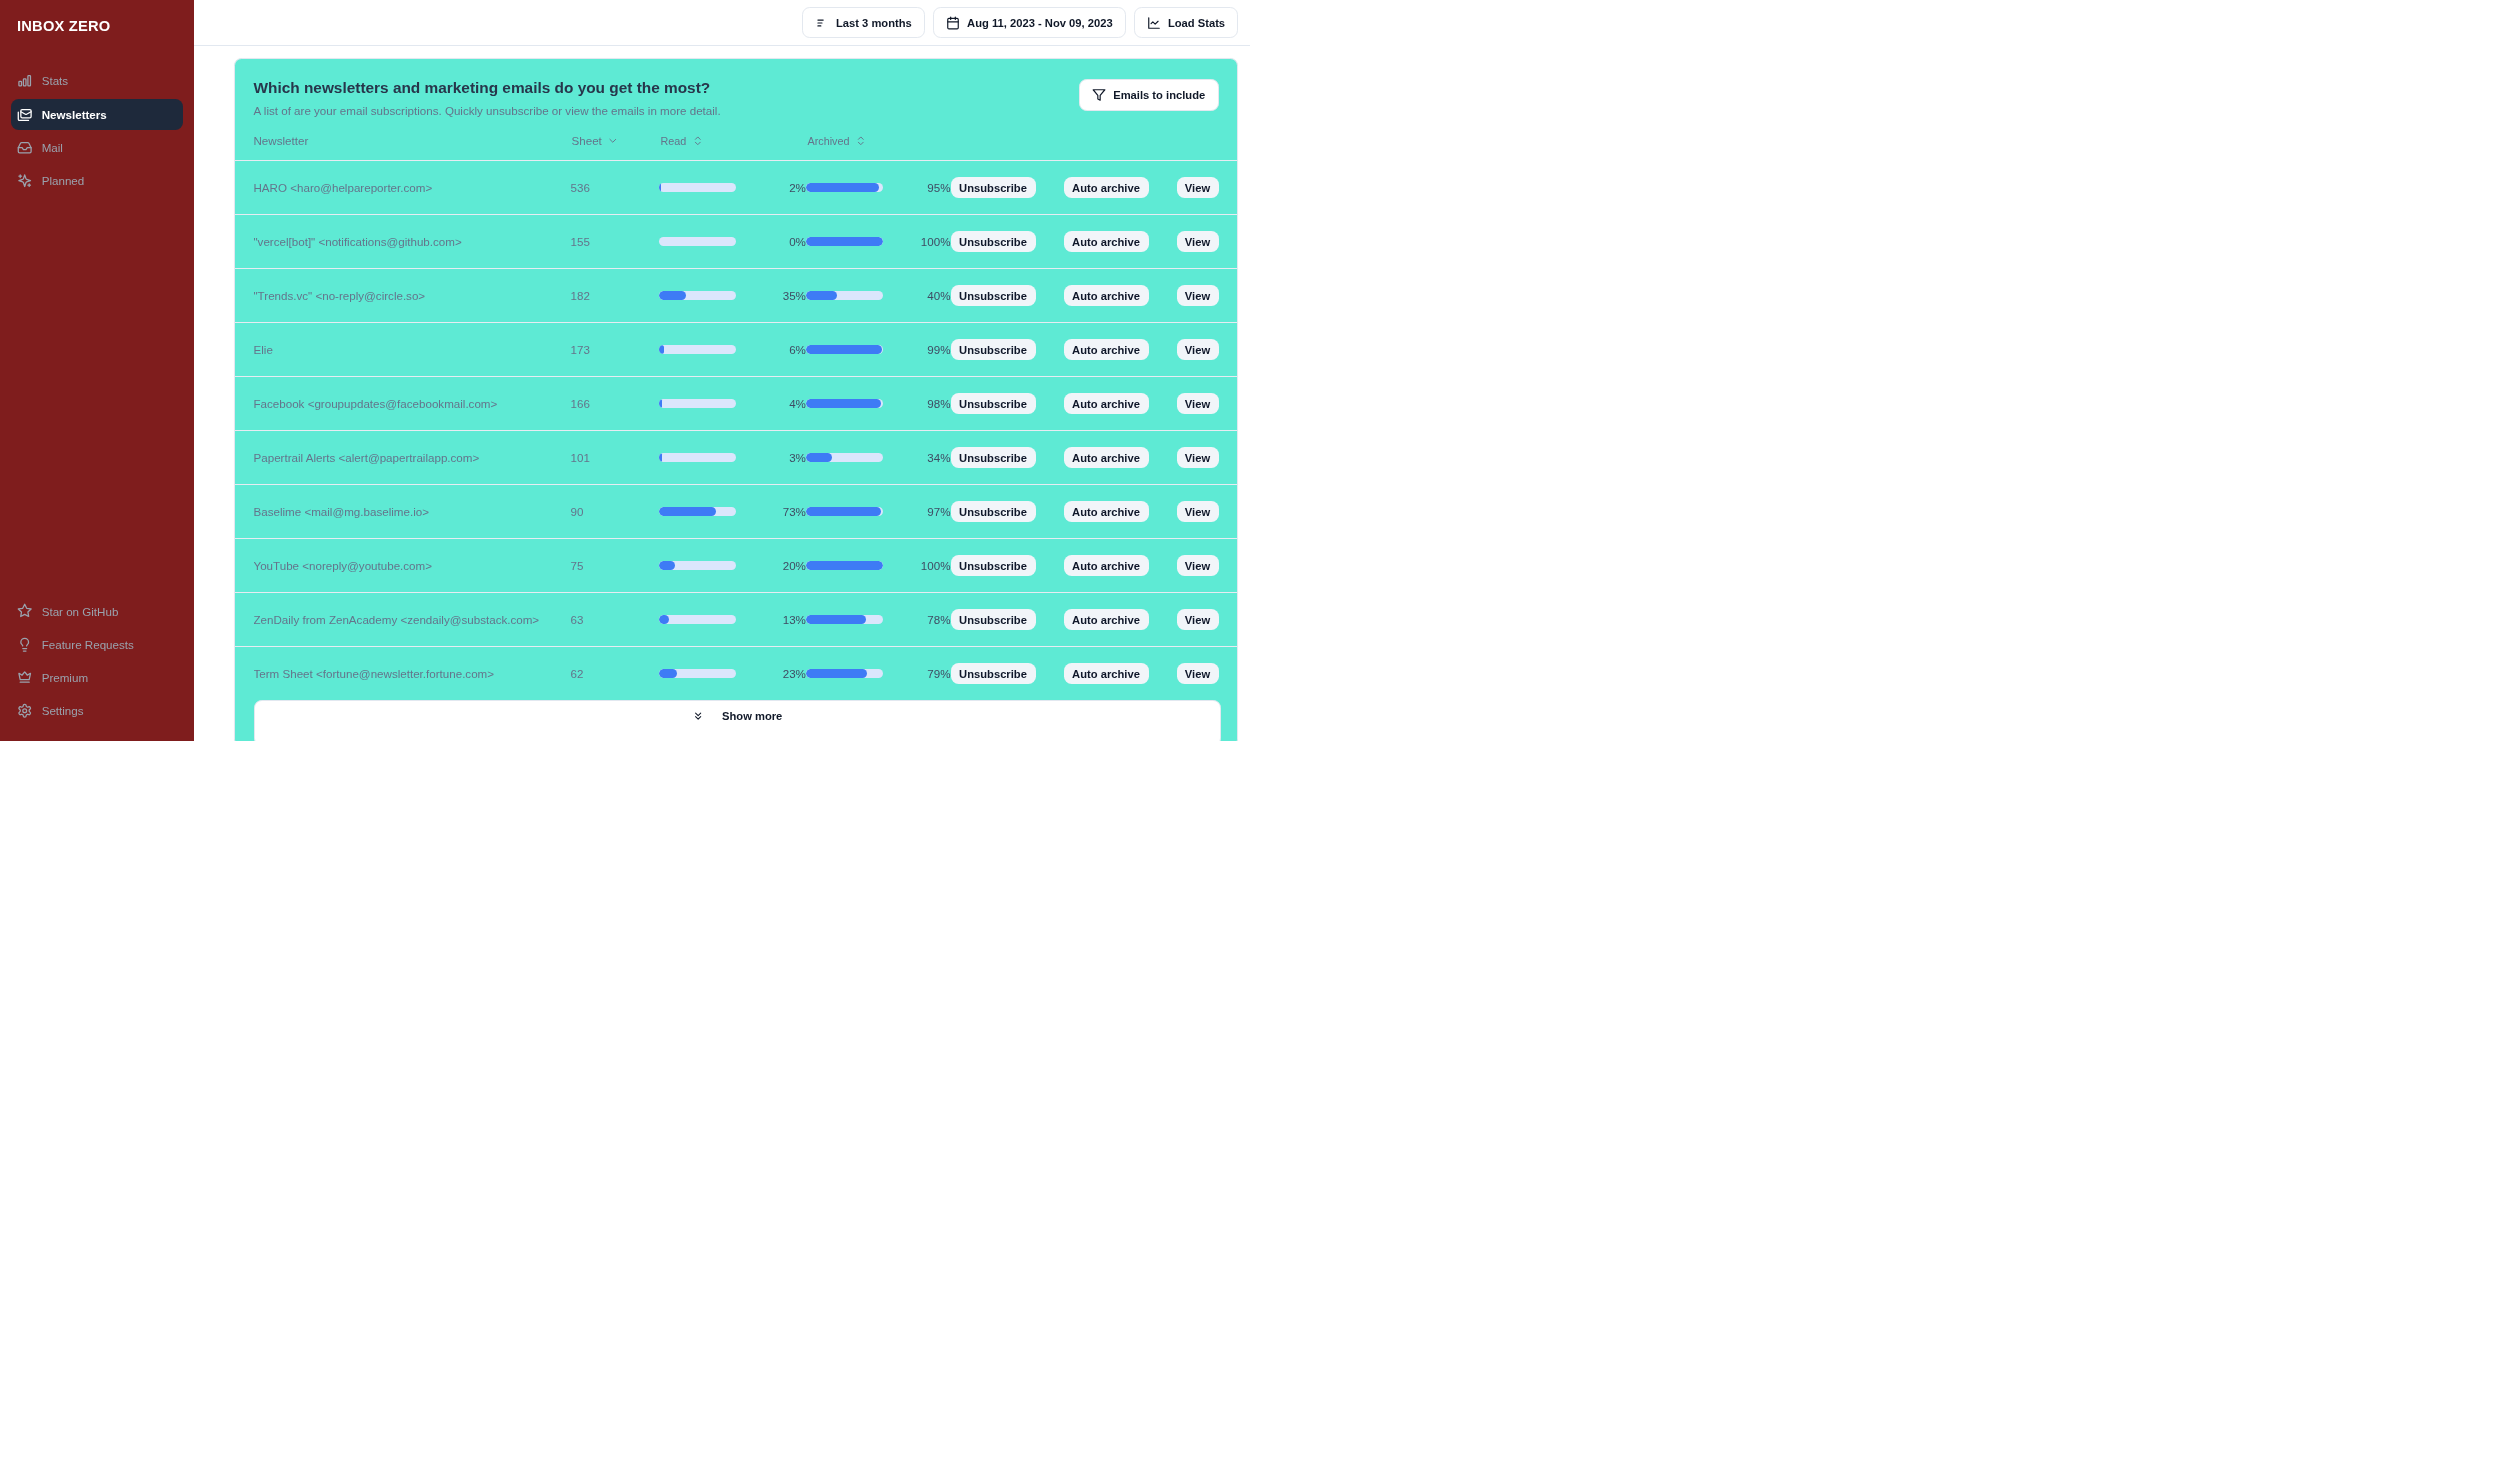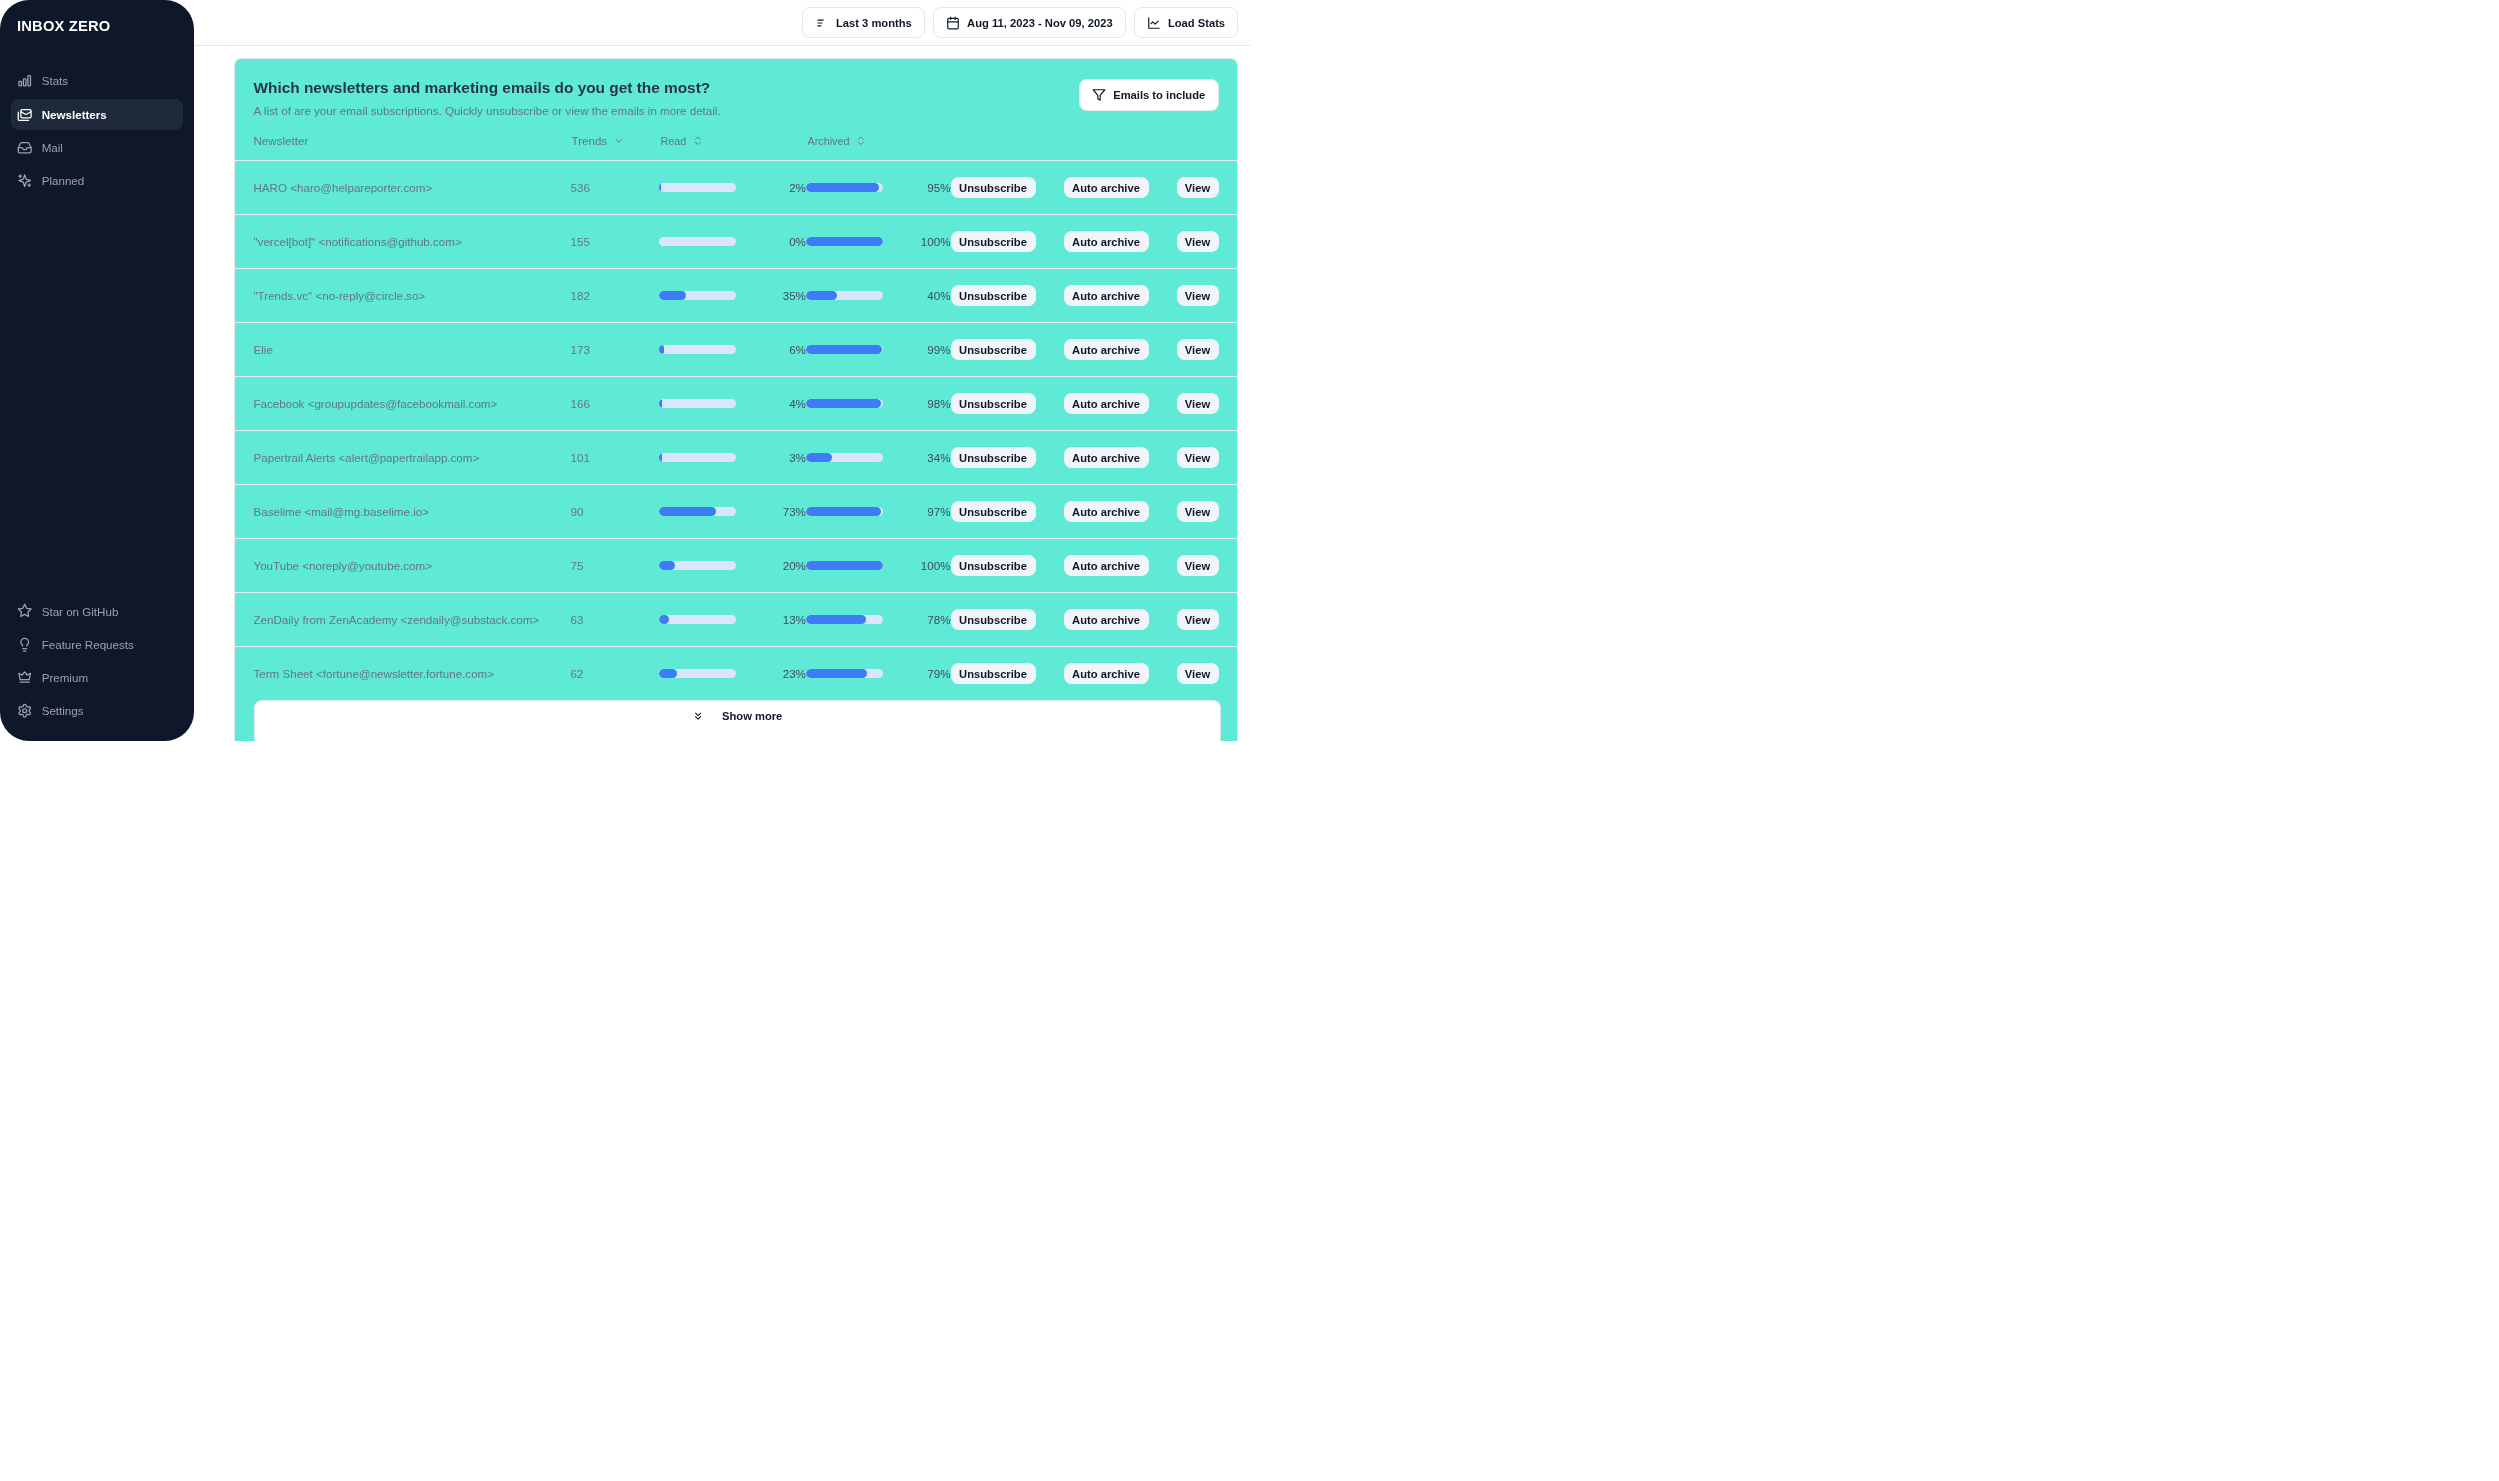--- a/index.html
+++ b/index.html
@@ -1,22 +1,22 @@
 <!DOCTYPE html>
 <html style="font-size:12.3px"><head>
 <meta charset="utf-8">
 <style>
   * { margin:0; padding:0; box-sizing:border-box; }
   html,body { width:1250px; height:741px; overflow:hidden; background:#fff;
     font-family:"Liberation Sans", sans-serif; -webkit-font-smoothing:antialiased; }
   .app { display:flex; width:1250px; height:741px; }
 
   
-  .sidebar { width:194px; min-width:194px; background:#0f172a; display:flex; flex-direction:column;
-    padding:10.8px 10.8px 12.3px;border-radius:29px; }
+  .sidebar { width:194px; min-width:194px; background:#7f1d1d; display:flex; flex-direction:column;
+    padding:10.8px 10.8px 12.3px; }
   .logo { color:#fff; font-size:14.7px; font-weight:800; letter-spacing:0.2px; padding:7.7px 6.2px 0; }
   .nav { margin-top:31px; display:flex; flex-direction:column; }
   .nav-footer { margin-top:auto; display:flex; flex-direction:column; }
   .nav-item { display:flex; align-items:center; gap:9.3px; height:31px; padding:0 6.2px;
     border-radius:7.7px; color:#9aa3ae; font-size:11.6px; font-weight:500; cursor:pointer;
     margin-bottom:2.3px; }
   .nav-item.active { background:#1e293b; color:#fff; font-weight:600; }
   .nav-item svg { flex:0 0 auto; }
 
   
@@ -202,21 +202,21 @@
               </svg>
             </span>
           <span>Emails to include</span>
         </button>
       </div>
 
       <div class="thead">
         <div class="c-name">Newsletter</div>
         <div class="c-emails">
           <span class="hdr-sort">
-            <span>Trends</span>
+            <span>Sheet</span>
             <span id="icon-slot-4">
                 <svg width="11.6" height="11.6" viewBox="0 0 24 24" fill="none" stroke="currentColor" stroke-width="2" stroke-linecap="round" stroke-linejoin="round" style="display:block">
                   <path d="m6 9 6 6 6-6"></path>
                 </svg>
               </span>
           </span>
         </div>
         <div class="c-read">
           <span class="hdr-sort">
             <span>Read</span>

